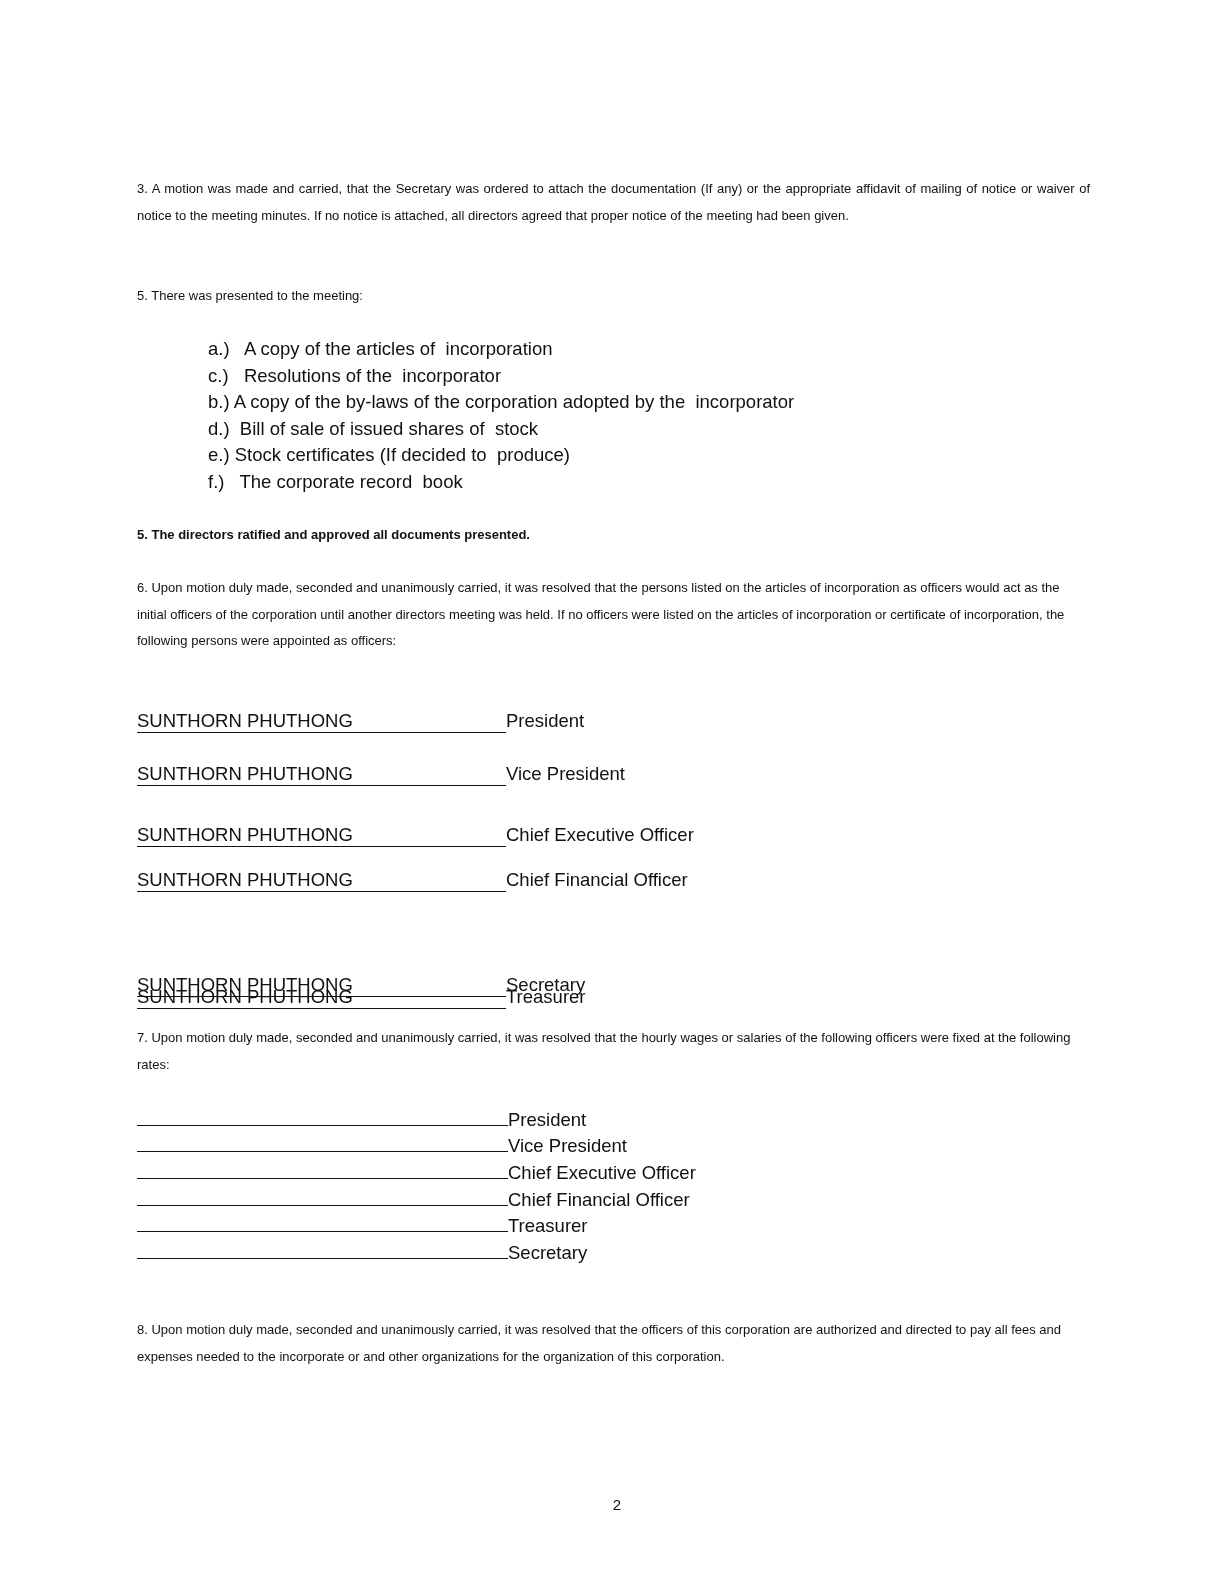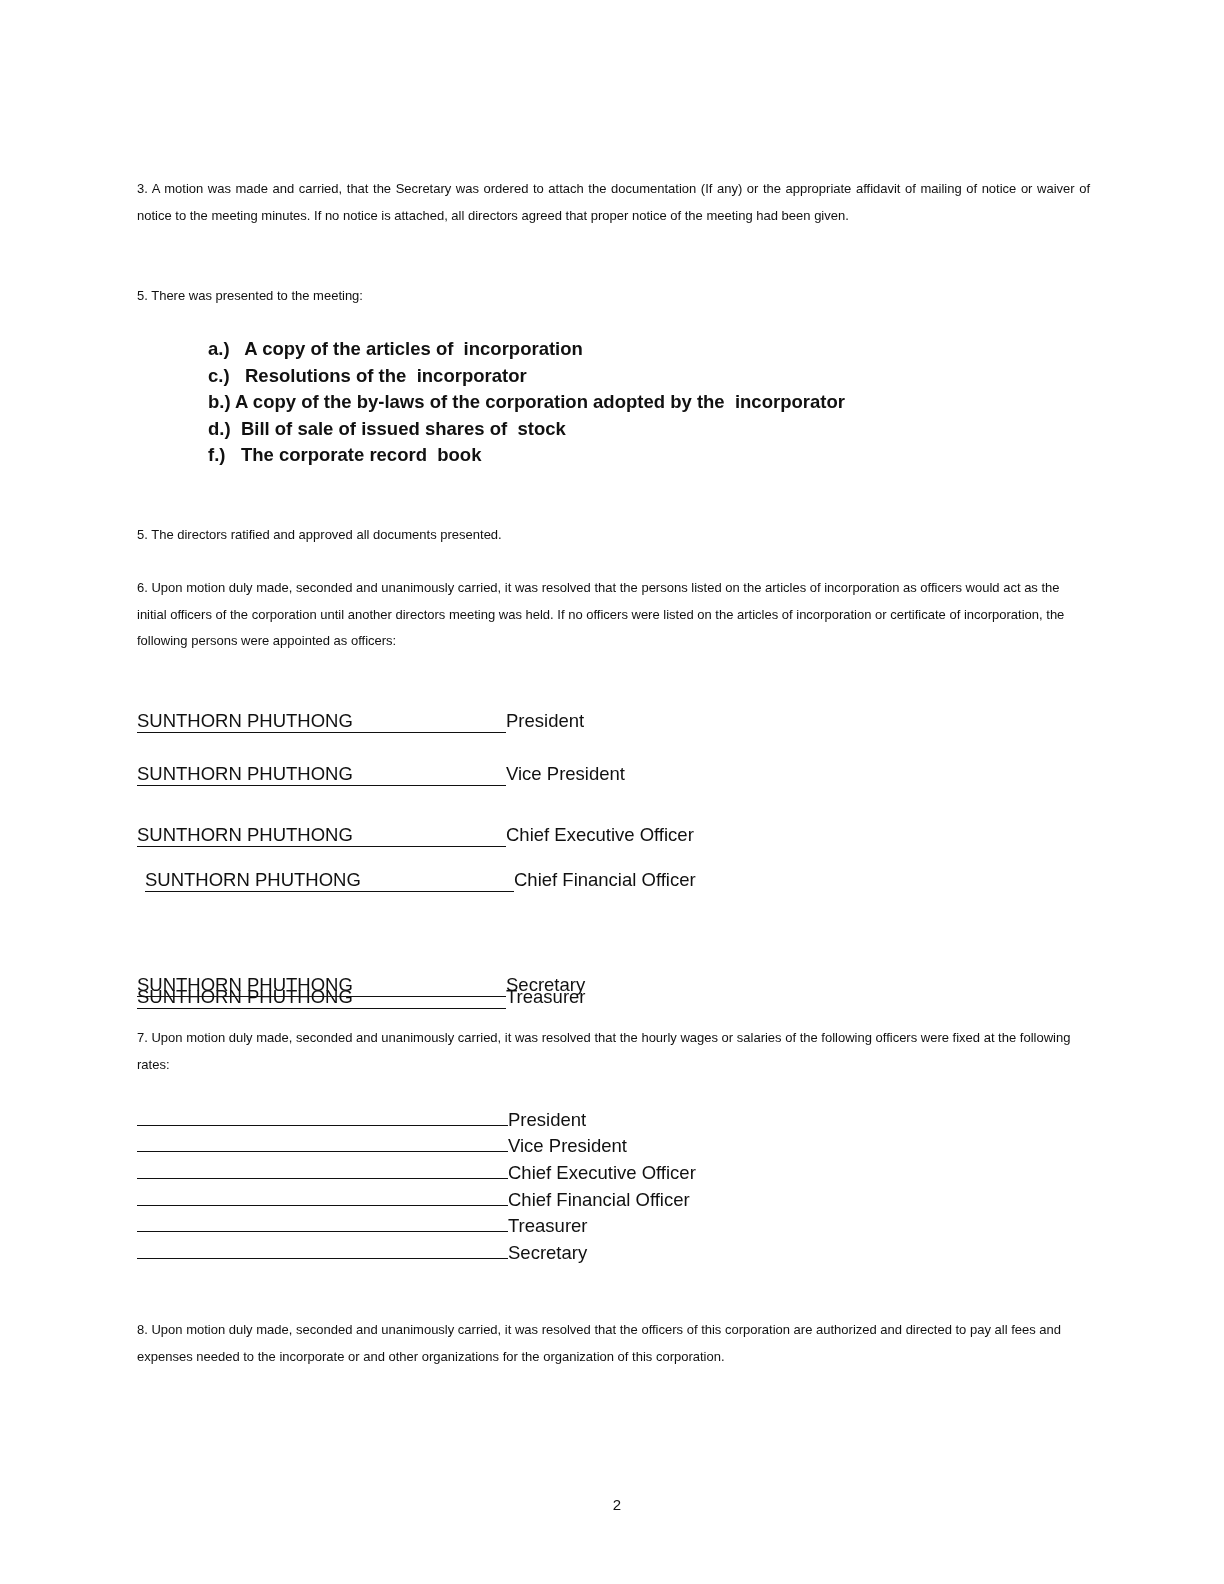--- a/index.html
+++ b/index.html
@@ -6,21 +6,21 @@
     body {
       width: 1224px; height: 1584px; position: relative; overflow: hidden;
       font-family: "Liberation Sans", sans-serif; color: #111111;
     }
     .page { position: absolute; left: 0; top: 0; width: 1224px; height: 1584px; }
     .p {
       position: absolute; left: 137px; width: 953px;
       font-size: 13px; line-height: 26.6px; margin: 0;
     }
     .justify { text-align: justify; text-align-last: left; }
-    .list { position: absolute; left: 208px; font-size: 18.5px; line-height: 26.6px; margin: 0; padding: 0; list-style: none; font-weight: bold; }
+    .list { position: absolute; left: 208px; font-size: 18.5px; line-height: 26.6px; margin: 0; padding: 0; list-style: none; }
     .list li { white-space: pre; }
     .officer-row { position: absolute; left: 137px; font-size: 18.5px; line-height: 26px; white-space: nowrap; }
     .officer-name {
       display: inline-block; width: 369px; border-bottom: 1.5px solid #111;
       line-height: 22px; vertical-align: baseline;
     }
     .officer-title { display: inline-block; }
     .salary-row { position: absolute; left: 137px; font-size: 18.5px; line-height: 26px; white-space: nowrap; }
     .salary-blank {
       display: inline-block; width: 371px; height: 20px; border-bottom: 1.5px solid #111;
@@ -35,37 +35,38 @@
 
   <p class="p justify" style="top:176px;">3. A motion was made and carried, that the Secretary was ordered to attach the documentation (If any) or the appropriate affidavit of mailing of notice or waiver of notice to the meeting minutes. If no notice is attached, all directors agreed that proper notice of the meeting had been given.</p>
 
   <p class="p" style="top:283px;">5.  There was presented to the meeting:</p>
 
   <ul class="list" style="top:336px;">
     <li>a.)   A copy of the articles of  incorporation</li>
     <li>c.)   Resolutions of the  incorporator</li>
     <li>b.) A copy of the by-laws of the corporation adopted by the  incorporator</li>
     <li>d.)  Bill of sale of issued shares of  stock</li>
+    <li>e.) Stock certificates (If decided to  produce)</li>
     <li>f.)   The corporate record  book</li>
   </ul>
 
-  <p class="p" style="top:522px;">5.  The directors ratified and approved all documents presented.</p>
+  <p class="p" style="top:522px;font-weight:bold;">5.  The directors ratified and approved all documents presented.</p>
 
   <p class="p" style="top:575px; width:945px;">6.   Upon motion duly made, seconded and unanimously carried, it was resolved that the persons listed on the articles of incorporation as officers would act as the initial officers of the corporation until another directors meeting was held. If no officers were listed on the articles of incorporation or certificate of incorporation, the following persons were appointed as officers:</p>
 
   <div class="officer-row" style="top:708px;">
     <span class="officer-name">SUNTHORN PHUTHONG</span><span class="officer-title">President</span>
   </div>
   <div class="officer-row" style="top:761px;">
     <span class="officer-name">SUNTHORN PHUTHONG</span><span class="officer-title">Vice  President</span>
   </div>
   <div class="officer-row" style="top:814px;margin-top:8px;">
     <span class="officer-name">SUNTHORN PHUTHONG</span><span class="officer-title">Chief Executive  Officer</span>
   </div>
-  <div class="officer-row" style="top:867px;margin-left:8px;">
+  <div class="officer-row" style="top:867px;">
     <span class="officer-name">SUNTHORN PHUTHONG</span><span class="officer-title">Chief Financial  Officer</span>
   </div>
   <div class="officer-row" style="top:972px;margin-top:12px;">
     <span class="officer-name">SUNTHORN PHUTHONG</span><span class="officer-title">Treasurer</span>
   </div>
   <div class="officer-row" style="top:972px;">
     <span class="officer-name">SUNTHORN PHUTHONG</span><span class="officer-title">Secretary</span>
   </div>
 
   <p class="p" style="top:1025px; width:945px;">7.  Upon motion duly made, seconded and unanimously carried, it was resolved that the hourly wages or salaries of the following officers were fixed at the following rates:</p>

